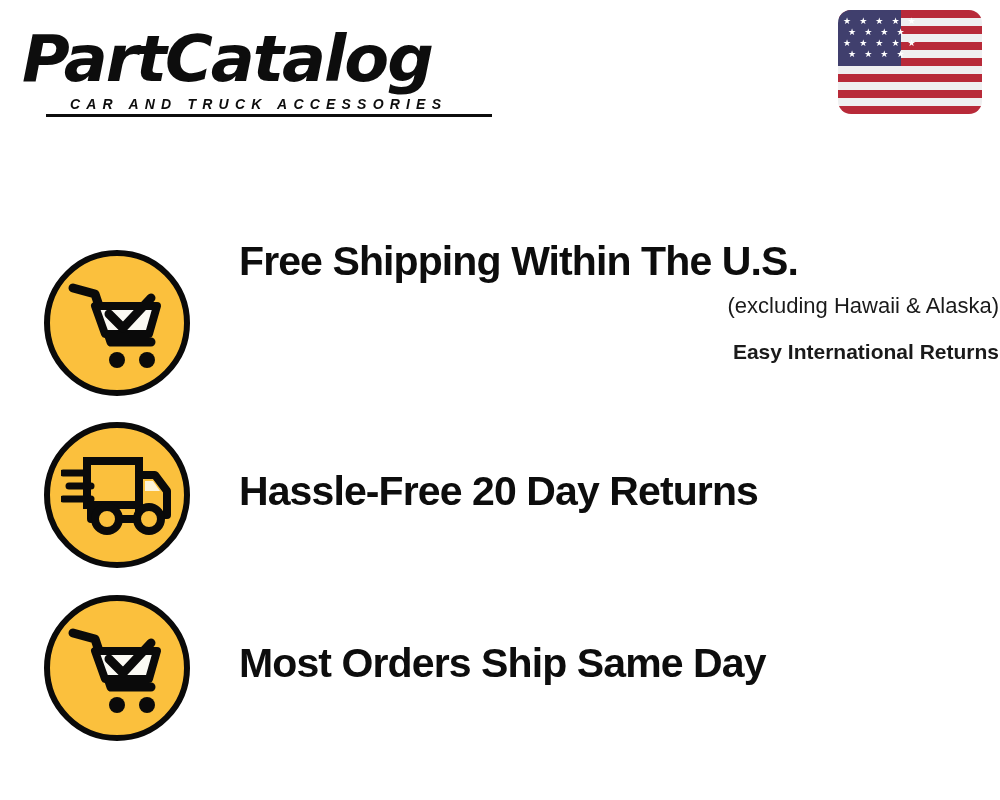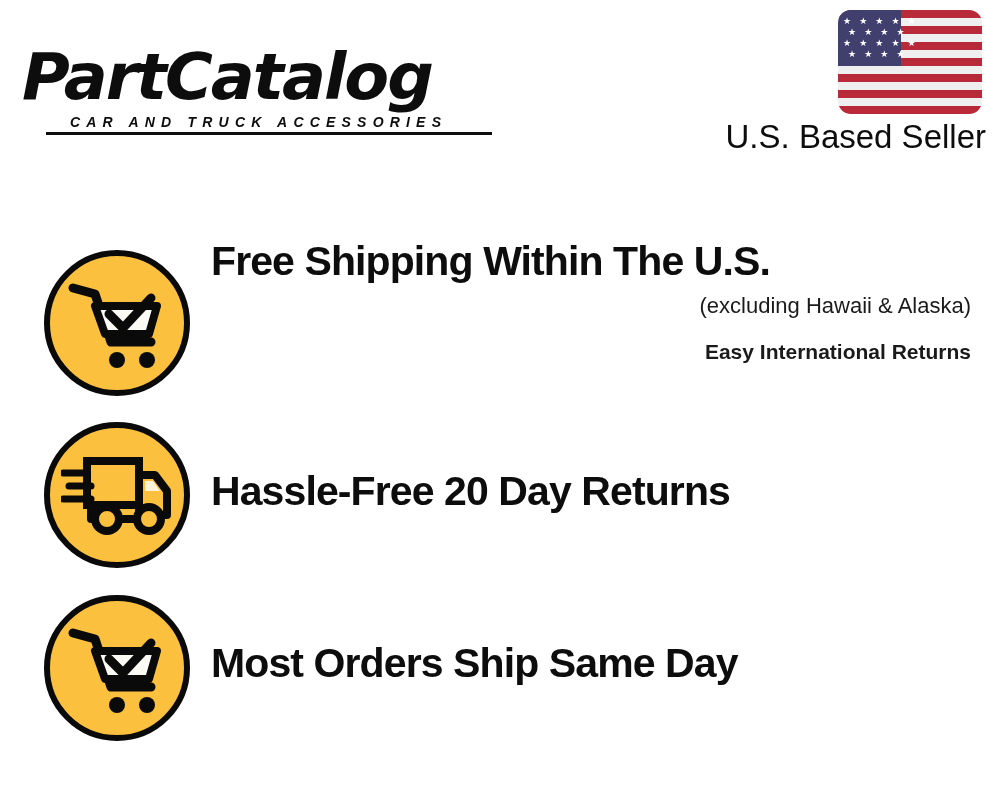--- a/index.html
+++ b/index.html
@@ -23,21 +23,20 @@
     background: #ffffff;
   }
 
   
   .brand-logo {
     position: absolute;
     left: 22px;
     top: 24px;
     width: 470px;
     height: 92px;
-    margin-top: 18px;
   }
   .brand-wordmark {
     position: absolute;
     left: 0;
     top: 0;
     font-family: "DejaVu Sans", sans-serif;
     font-weight: 700;
     font-style: italic;
     font-size: 64px;
     line-height: 70px;
@@ -149,21 +148,21 @@
     position: relative;
   }
   .icon-circle svg {
     position: absolute;
     left: 50%;
     top: 50%;
     transform: translate(-50%, -50%);
   }
   .feature-text {
     position: absolute;
-    left: 211px;
+    left: 239px;
     width: 760px;
   }
   .feature-heading {
     font-family: "Liberation Sans", sans-serif;
     font-weight: 700;
     font-size: 41px;
     line-height: 46px;
     letter-spacing: -0.9px;
     color: #0d0d0d;
     white-space: nowrap;
@@ -218,21 +217,20 @@
       <div class="stripe" style="top:80px"></div>
       <div class="stripe" style="top:96px"></div>
       <div class="canton"></div>
       <div class="stars">
         <div>★ ★ ★ ★ ★</div>
         <div class="offset">★ ★ ★ ★</div>
         <div>★ ★ ★ ★ ★</div>
         <div class="offset">★ ★ ★ ★</div>
       </div>
     </div>
-    <div class="seller-text">U.S. Based Seller</div>
   </div>
 
   <div class="feature" id="feature-0">
     <div class="feature-icon">
       <div class="icon-circle">
         <svg width="104" height="94" viewBox="0 0 104 94" fill="none">
           <path d="M8 12 L30 18 L46 66 L86 66" stroke="#0a0a0a" stroke-width="9" stroke-linecap="round" stroke-linejoin="round"></path>
           <path d="M30 30 H92 L84 58 H40 Z" fill="#fbfaf4"></path>
           <path d="M30 30 H92 L84 58 H40 Z" stroke="#0a0a0a" stroke-width="8" stroke-linejoin="round" fill="none"></path>
           <path d="M44 38 L58 52 L86 22" stroke="#0a0a0a" stroke-width="9" stroke-linecap="round" stroke-linejoin="round" fill="none"></path>

